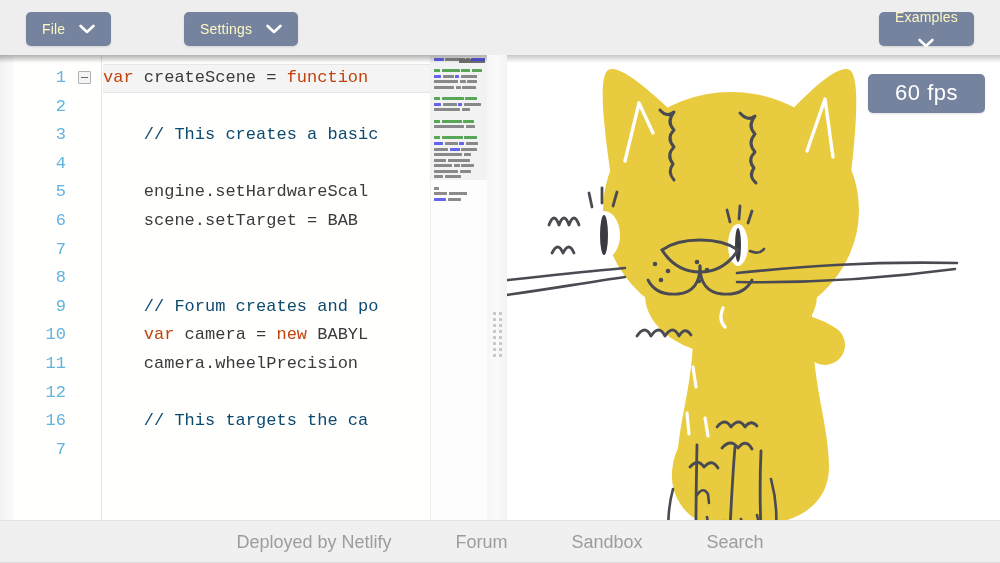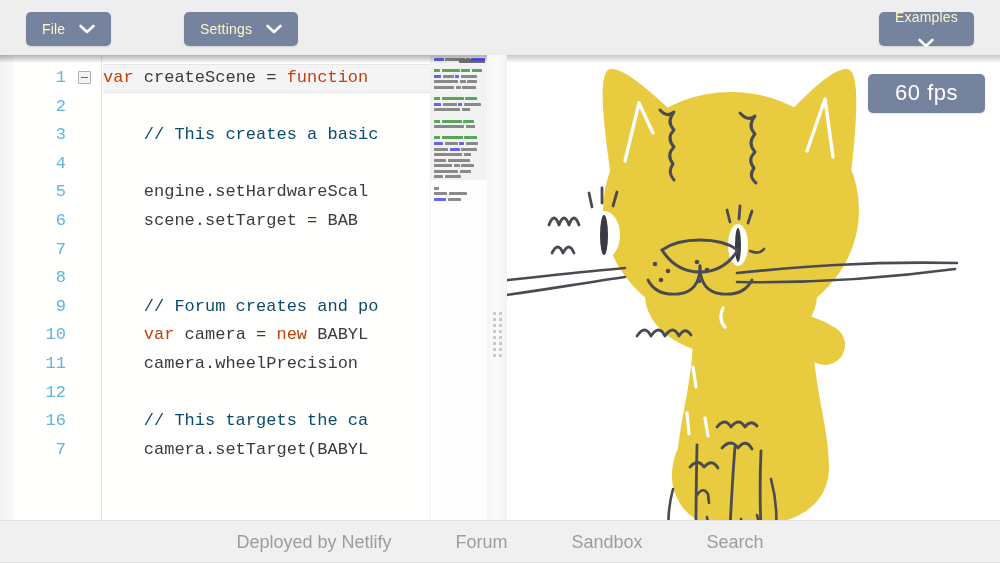--- a/index.html
+++ b/index.html
@@ -178,21 +178,21 @@
         <div class="row"><span class="ln">4</span></div>
         <div class="row"><span class="ln">5</span><span class="txt"><span>    engine.setHardwareScal</span></span></div>
         <div class="row"><span class="ln">6</span><span class="txt"><span>    scene.setTarget = BAB</span></span></div>
         <div class="row"><span class="ln">7</span><span class="txt"></span></div>
         <div class="row"><span class="ln">8</span><span class="txt"></span></div>
         <div class="row"><span class="ln">9</span><span class="txt"><span class="cmt">    // Forum creates and po</span></span></div>
         <div class="row"><span class="ln">10</span><span class="txt"><span>    </span><span class="kw">var</span><span> camera = </span><span class="kw">new</span><span> BABYL</span></span></div>
         <div class="row"><span class="ln">11</span><span class="txt"><span>    camera.wheelPrecision </span></span></div>
         <div class="row"><span class="ln">12</span><span class="txt"></span></div>
         <div class="row"><span class="ln">16</span><span class="txt"><span class="cmt">    // This targets the ca</span></span></div>
-        <div class="row"><span class="ln">7</span><span class="txt"><span>    camera.setTarget(BABYL</span></span></div>
+        <div class="row"><span class="ln">7</span></div>
       </div>
     <div class="minimap" id="minimap">
       <div class="mm-slider"></div>
       <div class="mm-top-bar"></div>
       <div class="mm-inner" id="mm-inner">
           <div class="mm-line">
             <div class="mm-seg" style="width: 10px; background: rgb(74, 74, 238);"></div>
             <div class="mm-seg" style="width: 20px; background: rgb(119, 119, 119);"></div>
             <div class="mm-seg" style="width: 4px; background: rgb(119, 119, 119);"></div>
             <div class="mm-seg" style="width: 14px; background: rgb(74, 74, 238);"></div>

